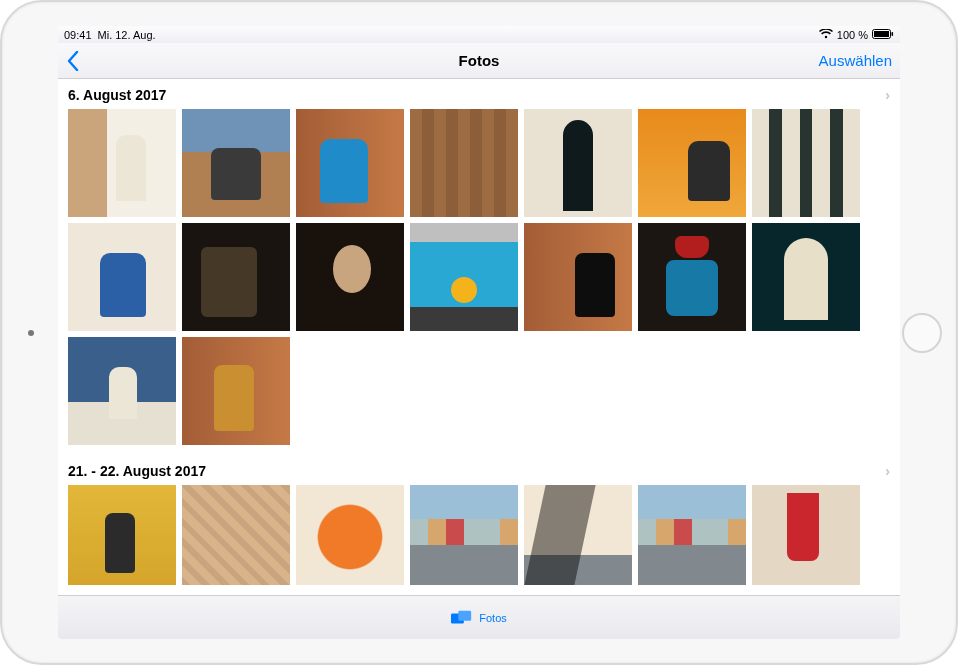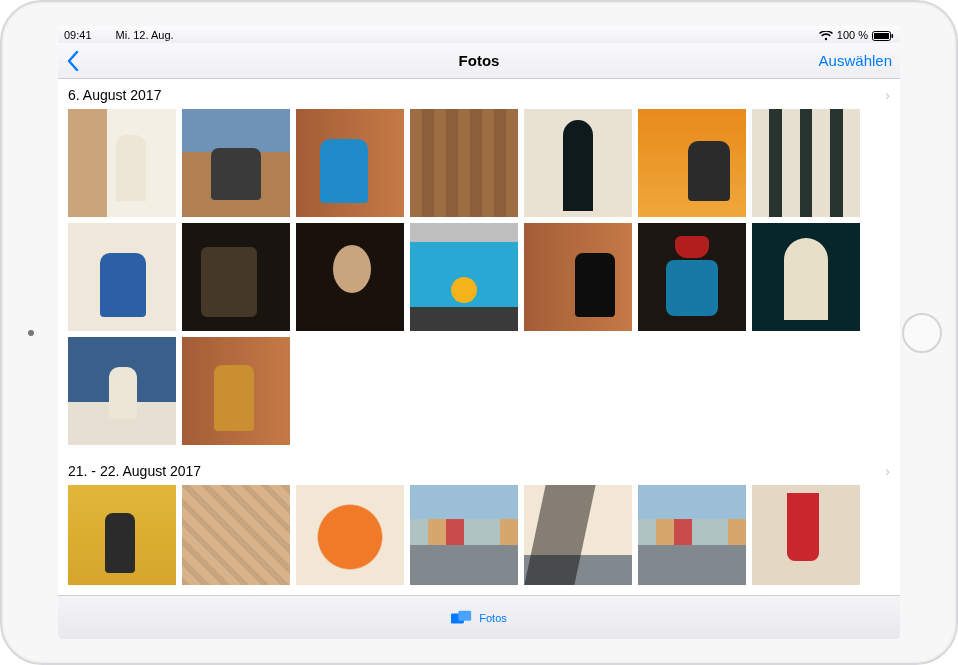--- a/index.html
+++ b/index.html
@@ -34,22 +34,22 @@
   }
   
   
   .status-bar {
     height:17px;
     display:flex; justify-content:space-between; align-items:center;
     font-size:11px; font-weight:500; color:#000;
     padding:0 6px;
     background:linear-gradient(#fcfcfe,#efeff3);
   }
-  .status-left { display:flex; gap:24px; }
-  .status-right { display:flex; gap:4px; align-items:flex-end; }
+  .status-left { display:flex; gap:6px; }
+  .status-right { display:flex; gap:4px; align-items:flex-start; }
   .wifi-ic svg, .batt-ic svg { display:block; }
   
   
   .nav-bar {
     height:36px;
     display:flex; align-items:center; justify-content:space-between;
     padding:0 8px;
     background:linear-gradient(#f9f9fb,#efeff3);
     border-bottom:0.5px solid #cdcdd2;
     position:relative;
@@ -57,21 +57,21 @@
   .nav-back { color:#007aff; display:flex; align-items:center; cursor:pointer;}
   .nav-back svg { width:14px; height:20px; }
   .nav-title { position:absolute; left:0; right:0; text-align:center; font-size:15px; font-weight:600; pointer-events:none;}
   .nav-select { color:#007aff; font-size:15px; cursor:pointer;}
   
   
   .content { flex:1; overflow:hidden; background:#fff; padding:0 4px;}
   .section-header {
     display:flex; justify-content:space-between; align-items:center;
     padding:8px 6px 4px 6px;
-    font-size:14px; font-weight:400; color:#000;
+    font-size:14px; font-weight:700; color:#000;
     cursor:pointer;
   }
   .section-header .chev { color:#c7c7cc; font-size:14px;}
   .grid {
     display:flex; flex-wrap:wrap; gap:6px;
     padding:2px 6px 10px 6px;
   }
   .thumb {
     width:108px; height:108px;
     background:#d4d4d8;

